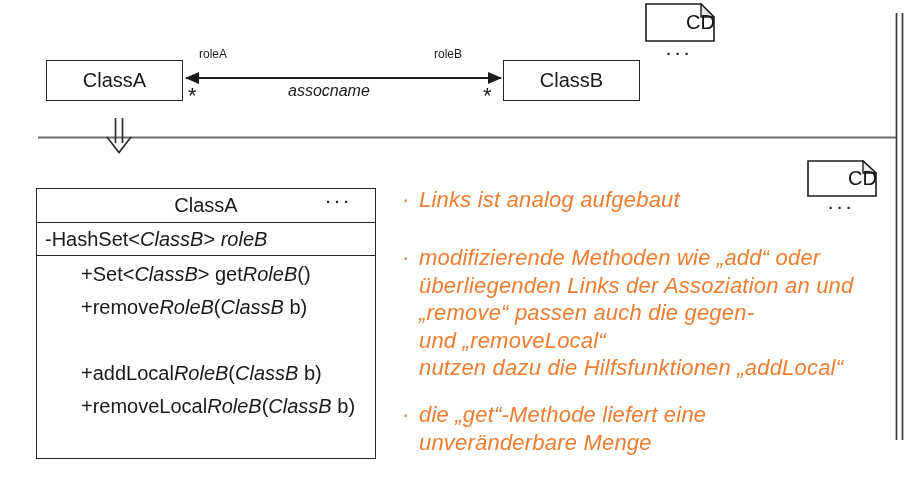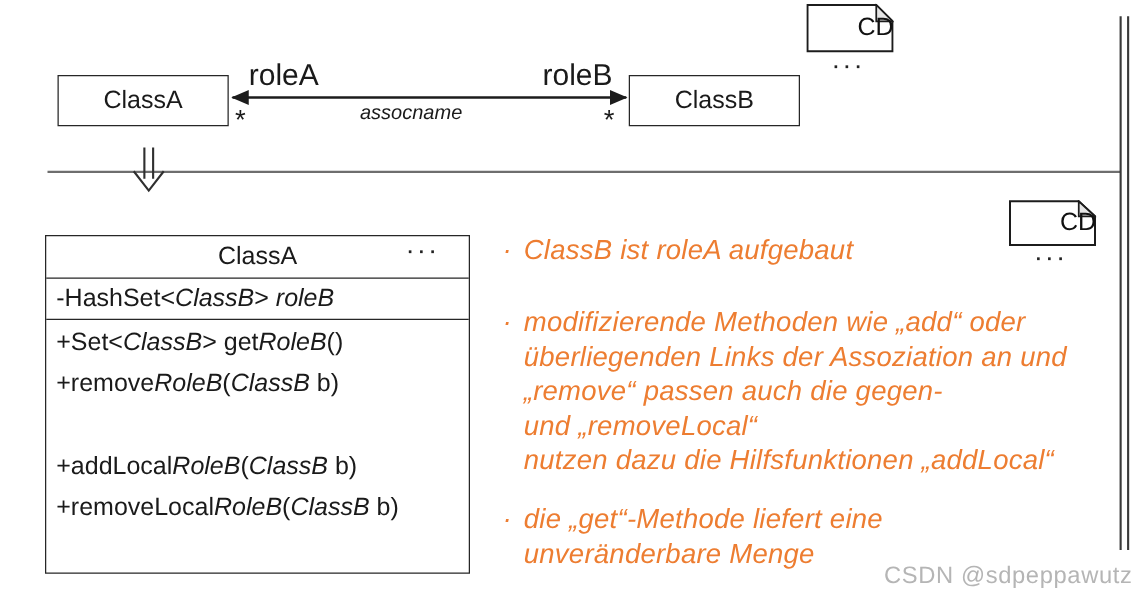--- a/index.html
+++ b/index.html
@@ -7,21 +7,21 @@
     position:relative;width:913px;height:481px;background:#ffffff;
     font-family:"Liberation Sans", sans-serif;color:#1a1a1a;overflow:hidden;
   }
   svg.overlay{position:absolute;left:0;top:0;width:913px;height:481px;pointer-events:none;}
 
   
   .uml-box{
     position:absolute;width:137px;height:41px;border:1.8px solid #262626;background:#fff;
     display:flex;align-items:center;justify-content:center;font-size:20px;box-sizing:border-box;
   }
-  .lbl{position:absolute;font-size:24px;white-space:nowrap;}
+  .lbl{position:absolute;font-size:12px;white-space:nowrap;}
   .mult{position:absolute;font-size:22px;}
   .assoc{position:absolute;font-size:16px;font-style:italic;white-space:nowrap;}
 
   
   .cd-note{position:absolute;width:70px;}
   .cd-note .face{position:absolute;left:0;top:0;}
   .cd-label{position:absolute;left:0;right:10px;text-align:center;font-size:20px;color:#111;padding-left:41px;}
   .cd-dots{position:absolute;left:0;right:0;text-align:center;font-size:15px;font-weight:bold;
            letter-spacing:4px;color:#222;}
 
@@ -30,21 +30,21 @@
     position:absolute;left:36px;top:188px;width:340px;height:271px;box-sizing:border-box;
     border:1.8px solid #262626;background:#fff;font-size:20px;
   }
   .cd-title-row{position:relative;height:33px;line-height:33px;text-align:center;
                 border-bottom:1.8px solid #262626;}
   .cd-title-dots{position:absolute;right:22px;top:-4px;font-size:15px;font-weight:bold;
                  letter-spacing:4px;color:#222;}
   .cd-attr-row{height:32px;line-height:32px;padding-left:8px;border-bottom:1.8px solid #262626;
                white-space:nowrap;}
   .cd-methods{padding-top:2px;}
-  .m-row{height:33px;line-height:33px;padding-left:8px;white-space:nowrap;}
+  .m-row{height:33px;line-height:33px;padding-left:8px;white-space:nowrap;margin-left:36px;}
   .m-gap{height:33px;}
   .it{font-style:italic;}
 
   
   .note{position:absolute;display:flex;color:#ED7D31;font-style:italic;font-size:22px;
         line-height:27.5px;letter-spacing:0.2px;}
   .note .dot{width:17px;flex:none;font-size:22px;}
   .note .line{white-space:nowrap;}
 
   .watermark{position:absolute;right:7px;top:450px;font-size:19px;color:#b5b5b5;
@@ -119,21 +119,21 @@
       <div class="m-row"><span>+remove</span><span class="it">RoleB</span><span>(</span><span class="it">ClassB</span><span> b)</span></div>
       <div class="m-gap"></div>
       <div class="m-row"><span>+addLocal</span><span class="it">RoleB</span><span>(</span><span class="it">ClassB</span><span> b)</span></div>
       <div class="m-row"><span>+removeLocal</span><span class="it">RoleB</span><span>(</span><span class="it">ClassB</span><span> b)</span></div>
     </div>
   </div>
 
   <div class="note" style="left:402px;top:186px;">
     <span class="dot">·</span>
     <div>
-      <div class="line">ClassB ist roleA aufgebaut</div>
+      <div class="line">Links ist analog aufgebaut</div>
     </div>
   </div>
 
   <div class="note" style="left:402px;top:244px;">
     <span class="dot">·</span>
     <div>
       <div class="line">modifizierende Methoden wie „add“ oder</div>
       <div class="line">überliegenden Links der Assoziation an und</div>
       <div class="line">„remove“ passen auch die gegen-</div>
       <div class="line">und  „removeLocal“</div>
@@ -142,15 +142,14 @@
   </div>
 
   <div class="note" style="left:402px;top:401px;">
     <span class="dot">·</span>
     <div>
       <div class="line">die „get“-Methode liefert eine</div>
       <div class="line">unveränderbare Menge</div>
     </div>
   </div>
 
-  <div class="watermark">CSDN @sdpeppawutz</div>
 
 </div>
 
 </body></html>

